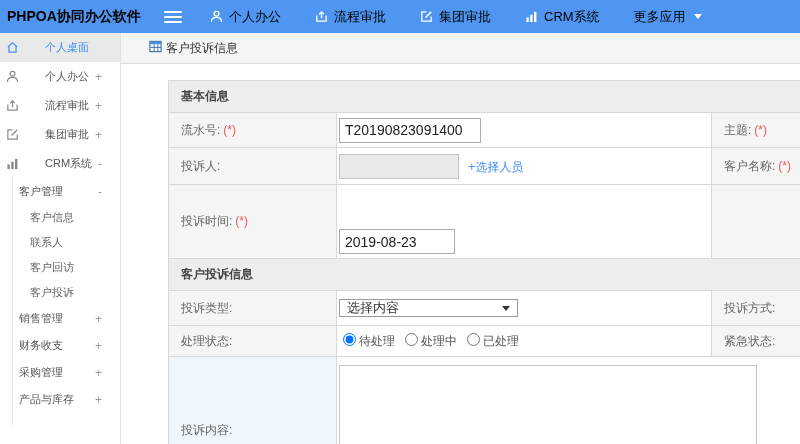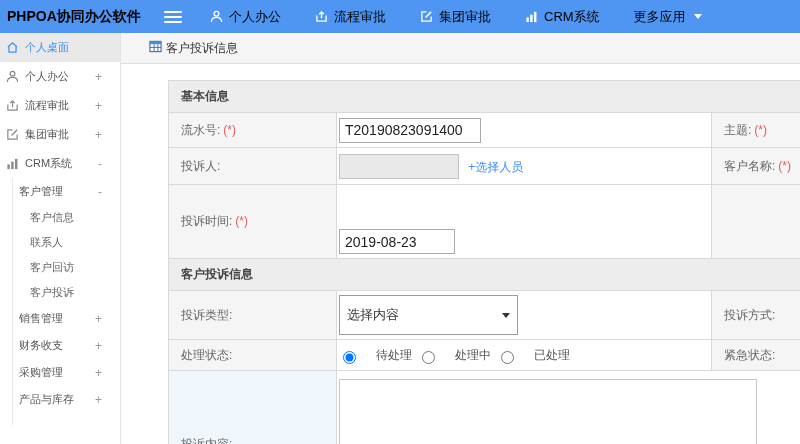--- a/index.html
+++ b/index.html
@@ -14,21 +14,21 @@
   .topnav-item { display:flex; align-items:center; gap:6px; font-size:13px; cursor:pointer; white-space:nowrap; }
   .topnav-item svg { display:block; }
   .caret-down { width:0; height:0; border-left:4px solid transparent; border-right:4px solid transparent; border-top:5px solid #fff; margin-left:2px; }
 
   
   .main { display:flex; height:411px; }
   .sidebar { width:121px; background:#fff; border-right:1px solid #e2e2e2; font-size:11px; color:#555; overflow:hidden; }
   .content { flex:1; background:#fff; display:flex; flex-direction:column; overflow:hidden; }
 
   
-  .sb-item { position:relative; display:flex; align-items:center; cursor:pointer; white-space:nowrap; }
+  .sb-item { position:relative; display:flex; align-items:center; cursor:pointer; white-space:nowrap;gap:20px; }
   .sb-l1 { padding:7px 0 7px 6px; }
   .sb-l1 .sb-icon { width:13px; height:13px; margin-right:6px; color:#8a8a8a; }
   .sb-l1.active { background:#e9e9e9; color:#3e8ef7; }
   .sb-l1.active .sb-icon { color:#3e8ef7; }
   .sb-l2 { padding:6px 0 6px 6px;text-align:center; }
   .sb-l3 { padding:5px 0 5px 17px; color:#666; }
   .sb-expand { position:absolute; right:18px; top:50%; transform:translateY(-50%); color:#999; font-size:12px; }
   .sb-sub { margin-left:12px; border-left:1px solid #e8e8e8; }
   .sb-icon svg { display:block; width:100%; height:100%; }
 
@@ -43,24 +43,24 @@
   table.form td { border:1px solid #d9d9d9; vertical-align:middle; }
   td.sec { background:#ededed; font-weight:bold; color:#444; padding:7px 12px; font-size:12px; }
   td.lbl { background:#f5f5f5; color:#666; padding:6px 4px 6px 12px; }
   td.inp { background:#fff; padding:4px 2px; }
   td.lbl-hl { background:#eff6fc; border-left:2px solid #5da3e6; color:#666; padding-left:12px; }
   .req { color:#e45c5c; margin-left:3px; }
   input.txt { width:142px; height:25px; border:1px solid #ababab; font-size:14px; color:#222; padding:4px 5px; font-family:"Liberation Sans",sans-serif; }
   input.txt.date { width:116px;margin-top:40px; }
   input.txt.disabled { width:120px; background:#e9e9e9; border:1px solid #c2c2c2; }
   .choose-link { color:#3e8ef7; font-size:12px; margin-left:6px; cursor:pointer; text-decoration:none; }
-  .selectbox { width:179px; height:40px; border:1px solid #9a9a9a; background:#fff; display:flex; align-items:center; justify-content:space-between; padding:0 7px; font-size:13px; color:#333; cursor:pointer; }
+  .selectbox { width:179px; height:18px; border:1px solid #9a9a9a; background:#fff; display:flex; align-items:center; justify-content:space-between; padding:0 7px; font-size:13px; color:#333; cursor:pointer; }
   .selectbox .sel-caret { width:0; height:0; border-left:4px solid transparent; border-right:4px solid transparent; border-top:5px solid #333; }
   .radio-group { display:flex; align-items:center; gap:10px; padding-left:4px; }
-  .radio-item { display:flex; align-items:flex-end; gap:20px; font-size:12px; color:#555; }
+  .radio-item { display:flex; align-items:flex-start; gap:3px; font-size:12px; color:#555; }
   .radio-item input { width:13px; height:13px; margin:0; }
   textarea.big { width:418px; height:128px; border:1px solid #c7c7c7; resize:both; margin:4px 0; font-family:"Liberation Sans",sans-serif; }
 </style>
 </head>
 <body>
 
 <div class="header">
   <div class="logo">PHPOA协同办公软件</div>
   <div class="hamburger">
       <i></i>

